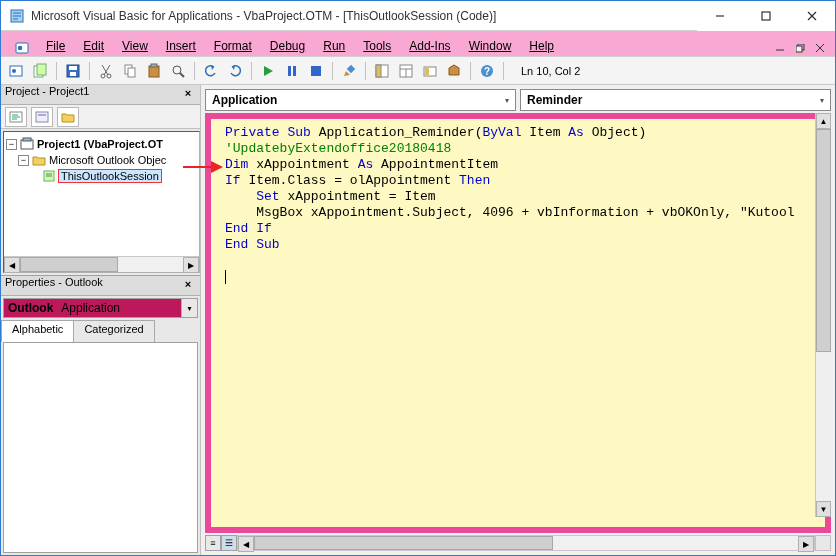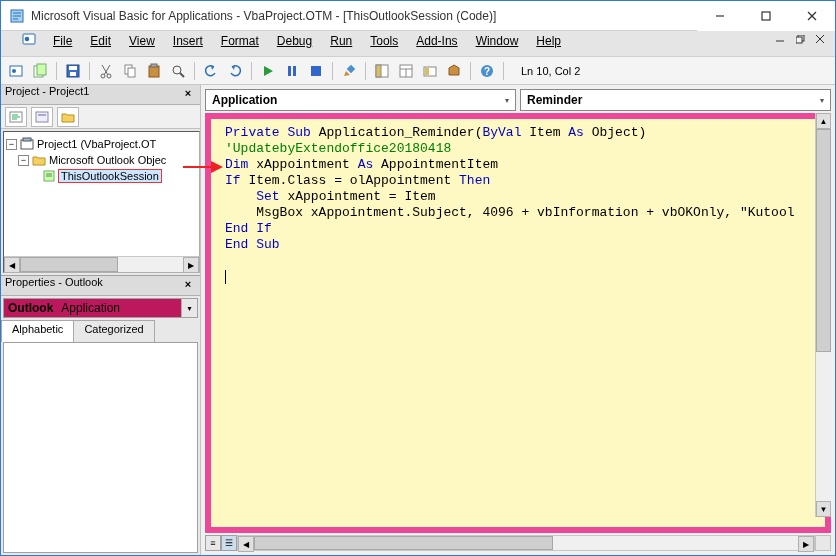--- a/index.html
+++ b/index.html
@@ -5,21 +5,21 @@
   * { box-sizing: border-box; margin: 0; padding: 0; }
   body { font-family: "Segoe UI", Tahoma, sans-serif; font-size: 12px; background: #fff; overflow: hidden; width: 836px; height: 556px; border: 1px solid #2e7cd1; }
   .titlebar { height: 30px; background: #fff; display: flex; align-items: center; padding: 0 0 0 8px; border-bottom: 1px solid #d0d0d0; }
   .titlebar-icon { width: 16px; height: 16px; margin-right: 6px; display: inline-flex; align-items: center; justify-content: center; }
   .title-text { flex: 1; font-size: 12px; color: #333; }
   .win-buttons { display: flex; height: 30px; }
   .win-btn { width: 46px; height: 30px; display: flex; align-items: center; justify-content: center; background: #fff; }
   .win-btn.close { background: #fff; }
   .win-btn svg { stroke: #333; }
 
-  .menubar { height: 26px; display: flex; align-items: flex-start; padding: 0 20px; gap: 2px; background: #e5e5e5; border-bottom: 1px solid #d0d0d0; position: relative; }
+  .menubar { height: 26px; display: flex; align-items: flex-end; padding: 0 13px; gap: 2px; background: #f9a8d4; border-bottom: 1px solid #d0d0d0; position: relative; }
   .menubar-icon { width: 16px; height: 16px; margin-right: 6px; display:inline-flex; align-items:center; justify-content:center; }
   .menu-item { padding: 3px 8px; cursor: default; }
   .menu-item .ul { text-decoration: underline; }
   .mdi-buttons { position: absolute; right: 6px; display: flex; gap: 2px; }
   .mdi-btn { width: 18px; height: 16px; display: flex; align-items: center; justify-content: center; border: 1px solid transparent; }
 
   .toolbar { height: 28px; display: flex; align-items: center; padding: 0 4px; gap: 2px; background: #f4f4f4; border-bottom: 1px solid #c9c9c9; }
   .tool { width: 22px; height: 22px; display: flex; align-items: center; justify-content: center; border: 1px solid transparent; }
   .tsep { width: 1px; height: 18px; background: #c0c0c0; margin: 0 3px; }
   .cursor-pos { margin-left: 6px; padding: 2px 6px; height: 20px; display: flex; align-items: center; font-size: 11px; min-width: 120px; }
@@ -30,21 +30,21 @@
   .pane-close { width: 16px; height: 16px; display:flex;align-items:center;justify-content:center; font-weight:bold; }
   .pane-toolbar { height: 24px; background: #f0f0f0; display: flex; align-items: center; padding: 0 4px; gap: 4px; border-bottom: 1px solid #c0c0c0; }
   .pane-tool { width: 22px; height: 20px; border: 1px solid #b8b8b8; background:#fff; display:flex;align-items:center;justify-content:center; }
   .tree-area { flex: 1 1 120px; background: #fff; border: 1px inset #b0b0b0; margin: 2px 0 2px 2px; overflow: hidden; position: relative; }
   .tree { font-size: 11px; padding: 4px 2px; white-space: nowrap; }
   .tree-row { display: flex; align-items: center; height: 16px; }
   .tree-indent { display:inline-block; }
   .tree-toggle { width: 11px; height: 11px; border: 1px solid #888; display:inline-flex; align-items:center; justify-content:center; font-size:9px; line-height:1; margin-right:3px; background:#fff; }
   .tree-icon { width: 14px; height: 14px; margin-right: 3px; display:inline-flex;align-items:center;justify-content:center; }
   .tree-label { }
-  .tree-label.bold { font-weight: normal; }
+  .tree-label.bold { font-weight: bold; }
   .tree-label.selected { background: #cde6ff; outline: 1px solid #e33; outline-offset: 0; padding: 0 2px; }
   .hscroll-bar { position:absolute; bottom:0; left:0; right:0; height:16px; background:#efefef; border-top:1px solid #c8c8c8; display:flex; }
   .hscroll-btn { width:16px; height:16px; background:#e0e0e0; border:1px solid #b0b0b0; display:flex;align-items:center;justify-content:center;font-size:8px; }
   .hscroll-track { flex:1; position:relative; background:#f0f0f0; }
   .hscroll-thumb { position:absolute; height:100%; left:0; width:60%; background:#cfcfcf; border:1px solid #a8a8a8; }
 
   .props-pane { border-top: 1px solid #a0a0a0; display:flex; flex-direction:column; flex: 0 0 280px; }
   .props-selector { height: 20px; margin: 2px; display:flex; }
   .props-selector .pname { font-weight:bold; padding:2px 4px; }
   .props-selector .ptype { flex:1; padding:2px 4px; }

